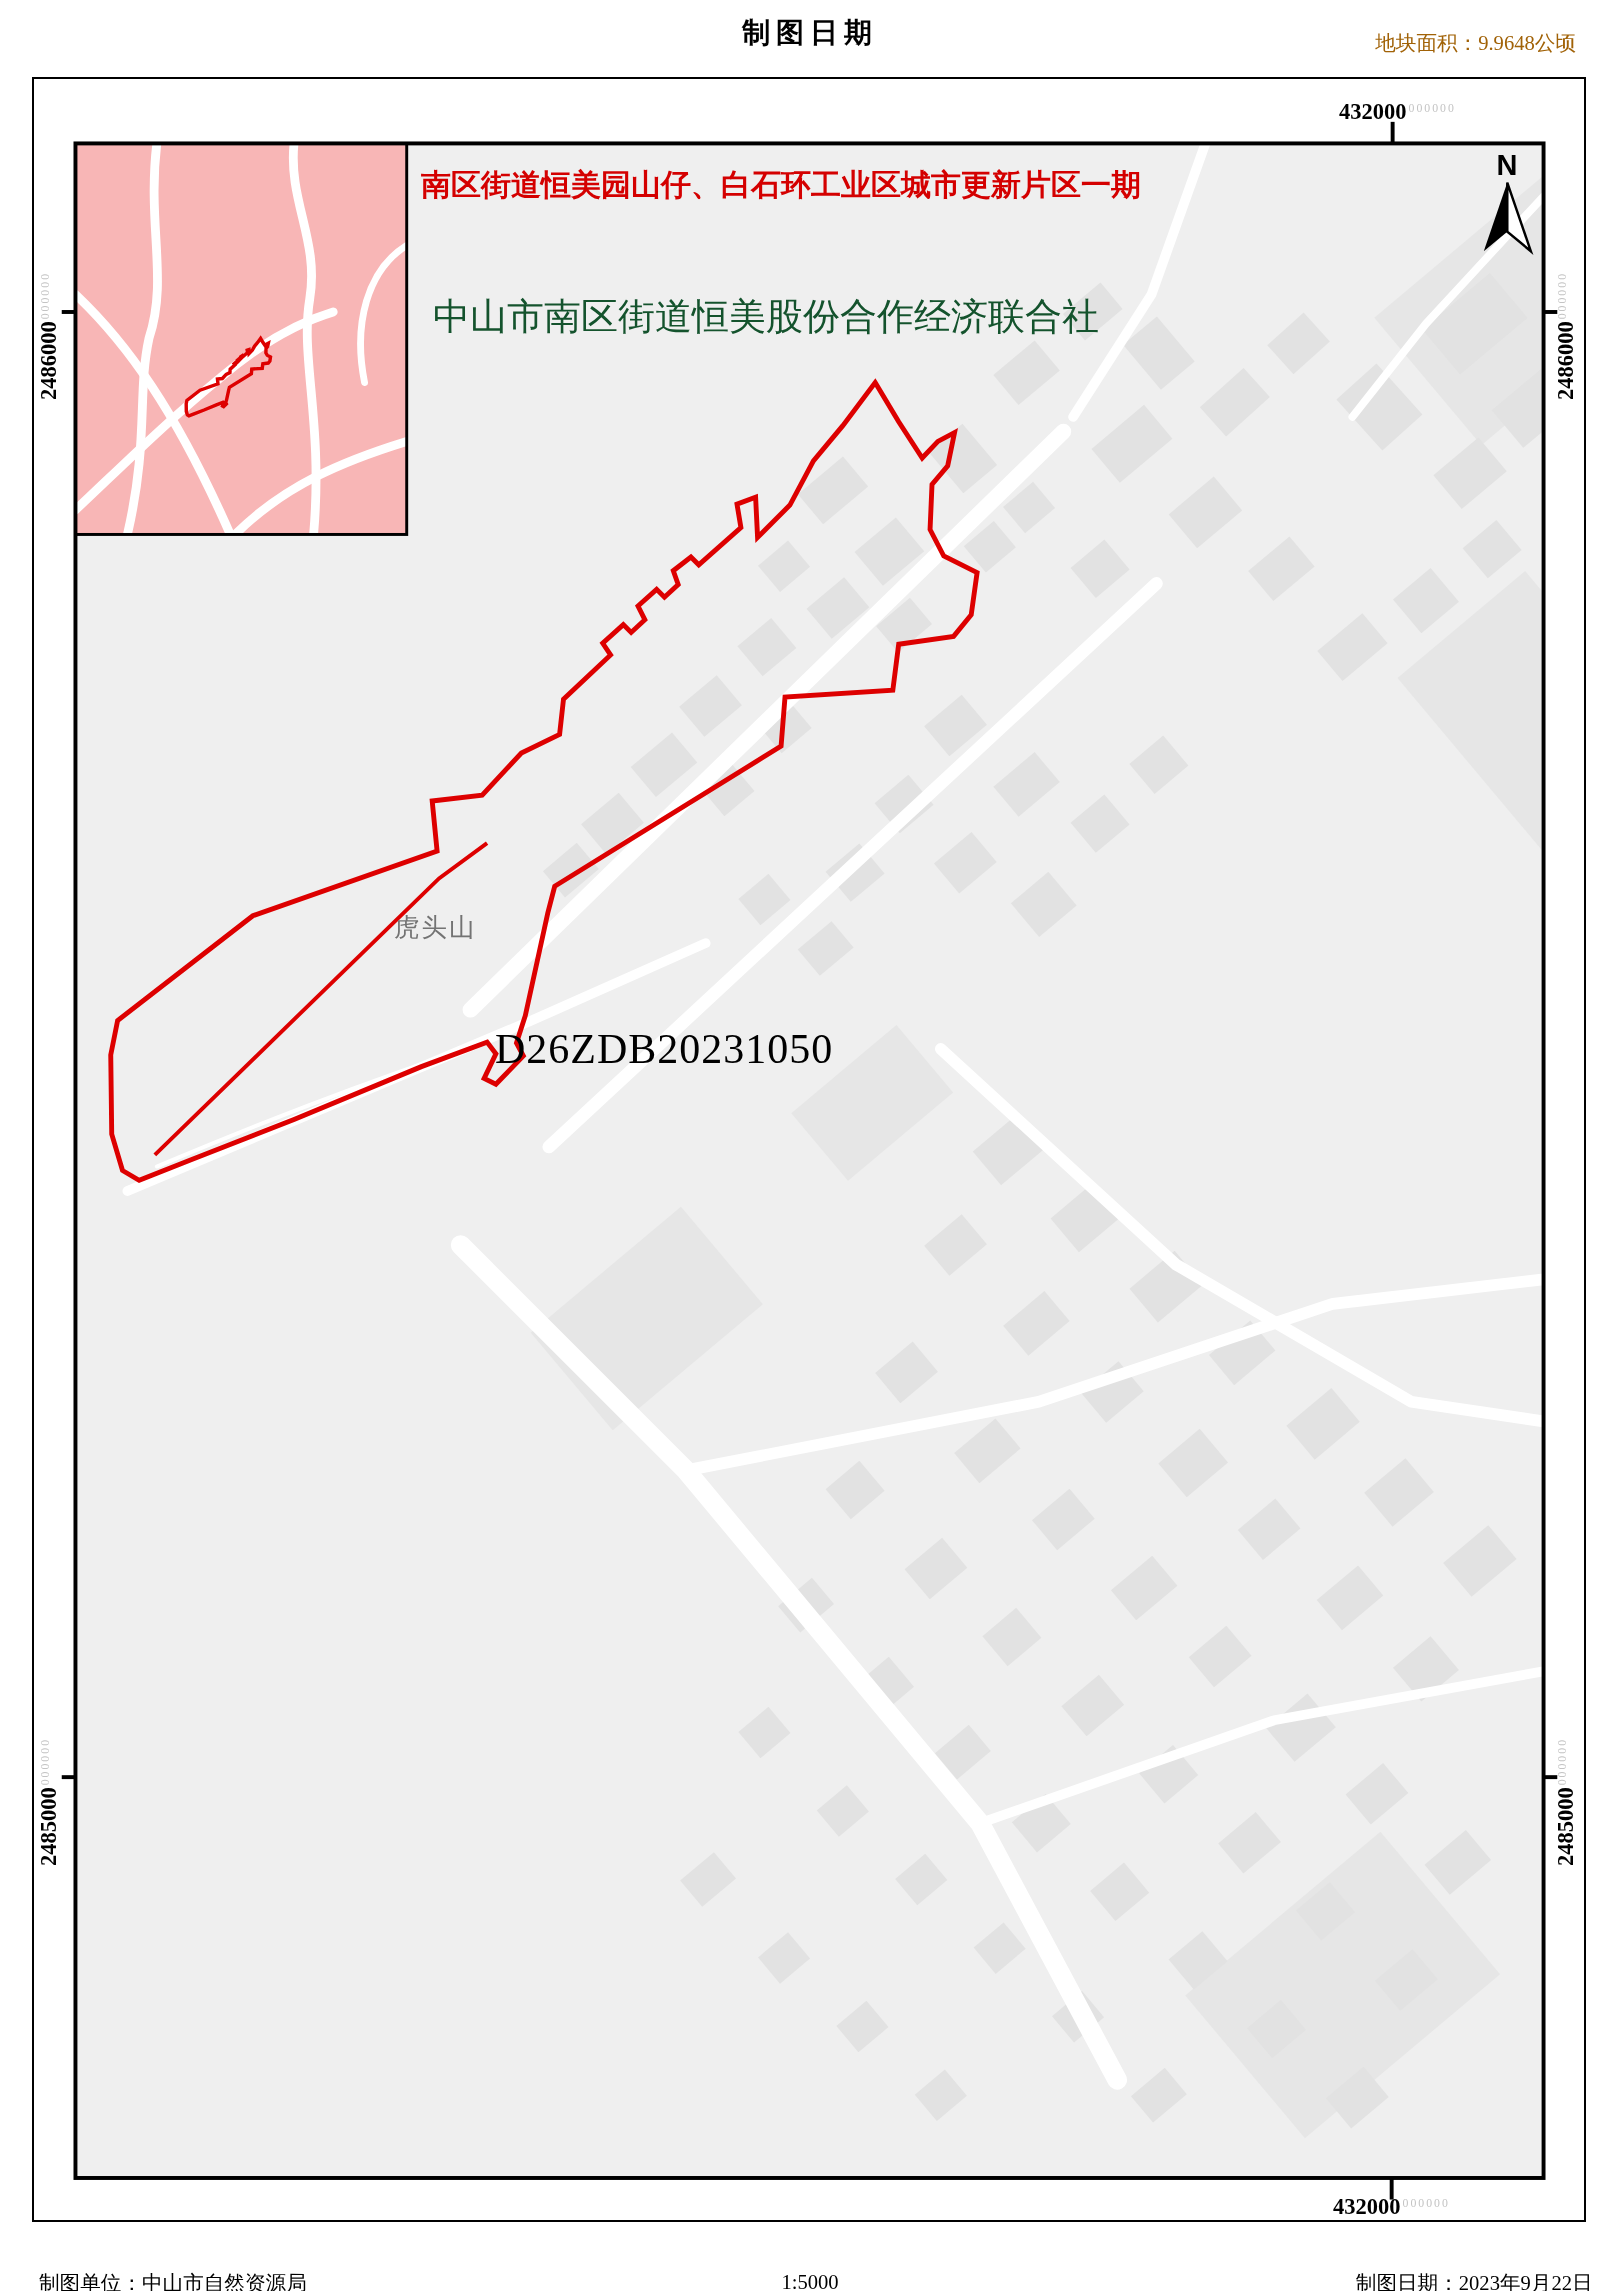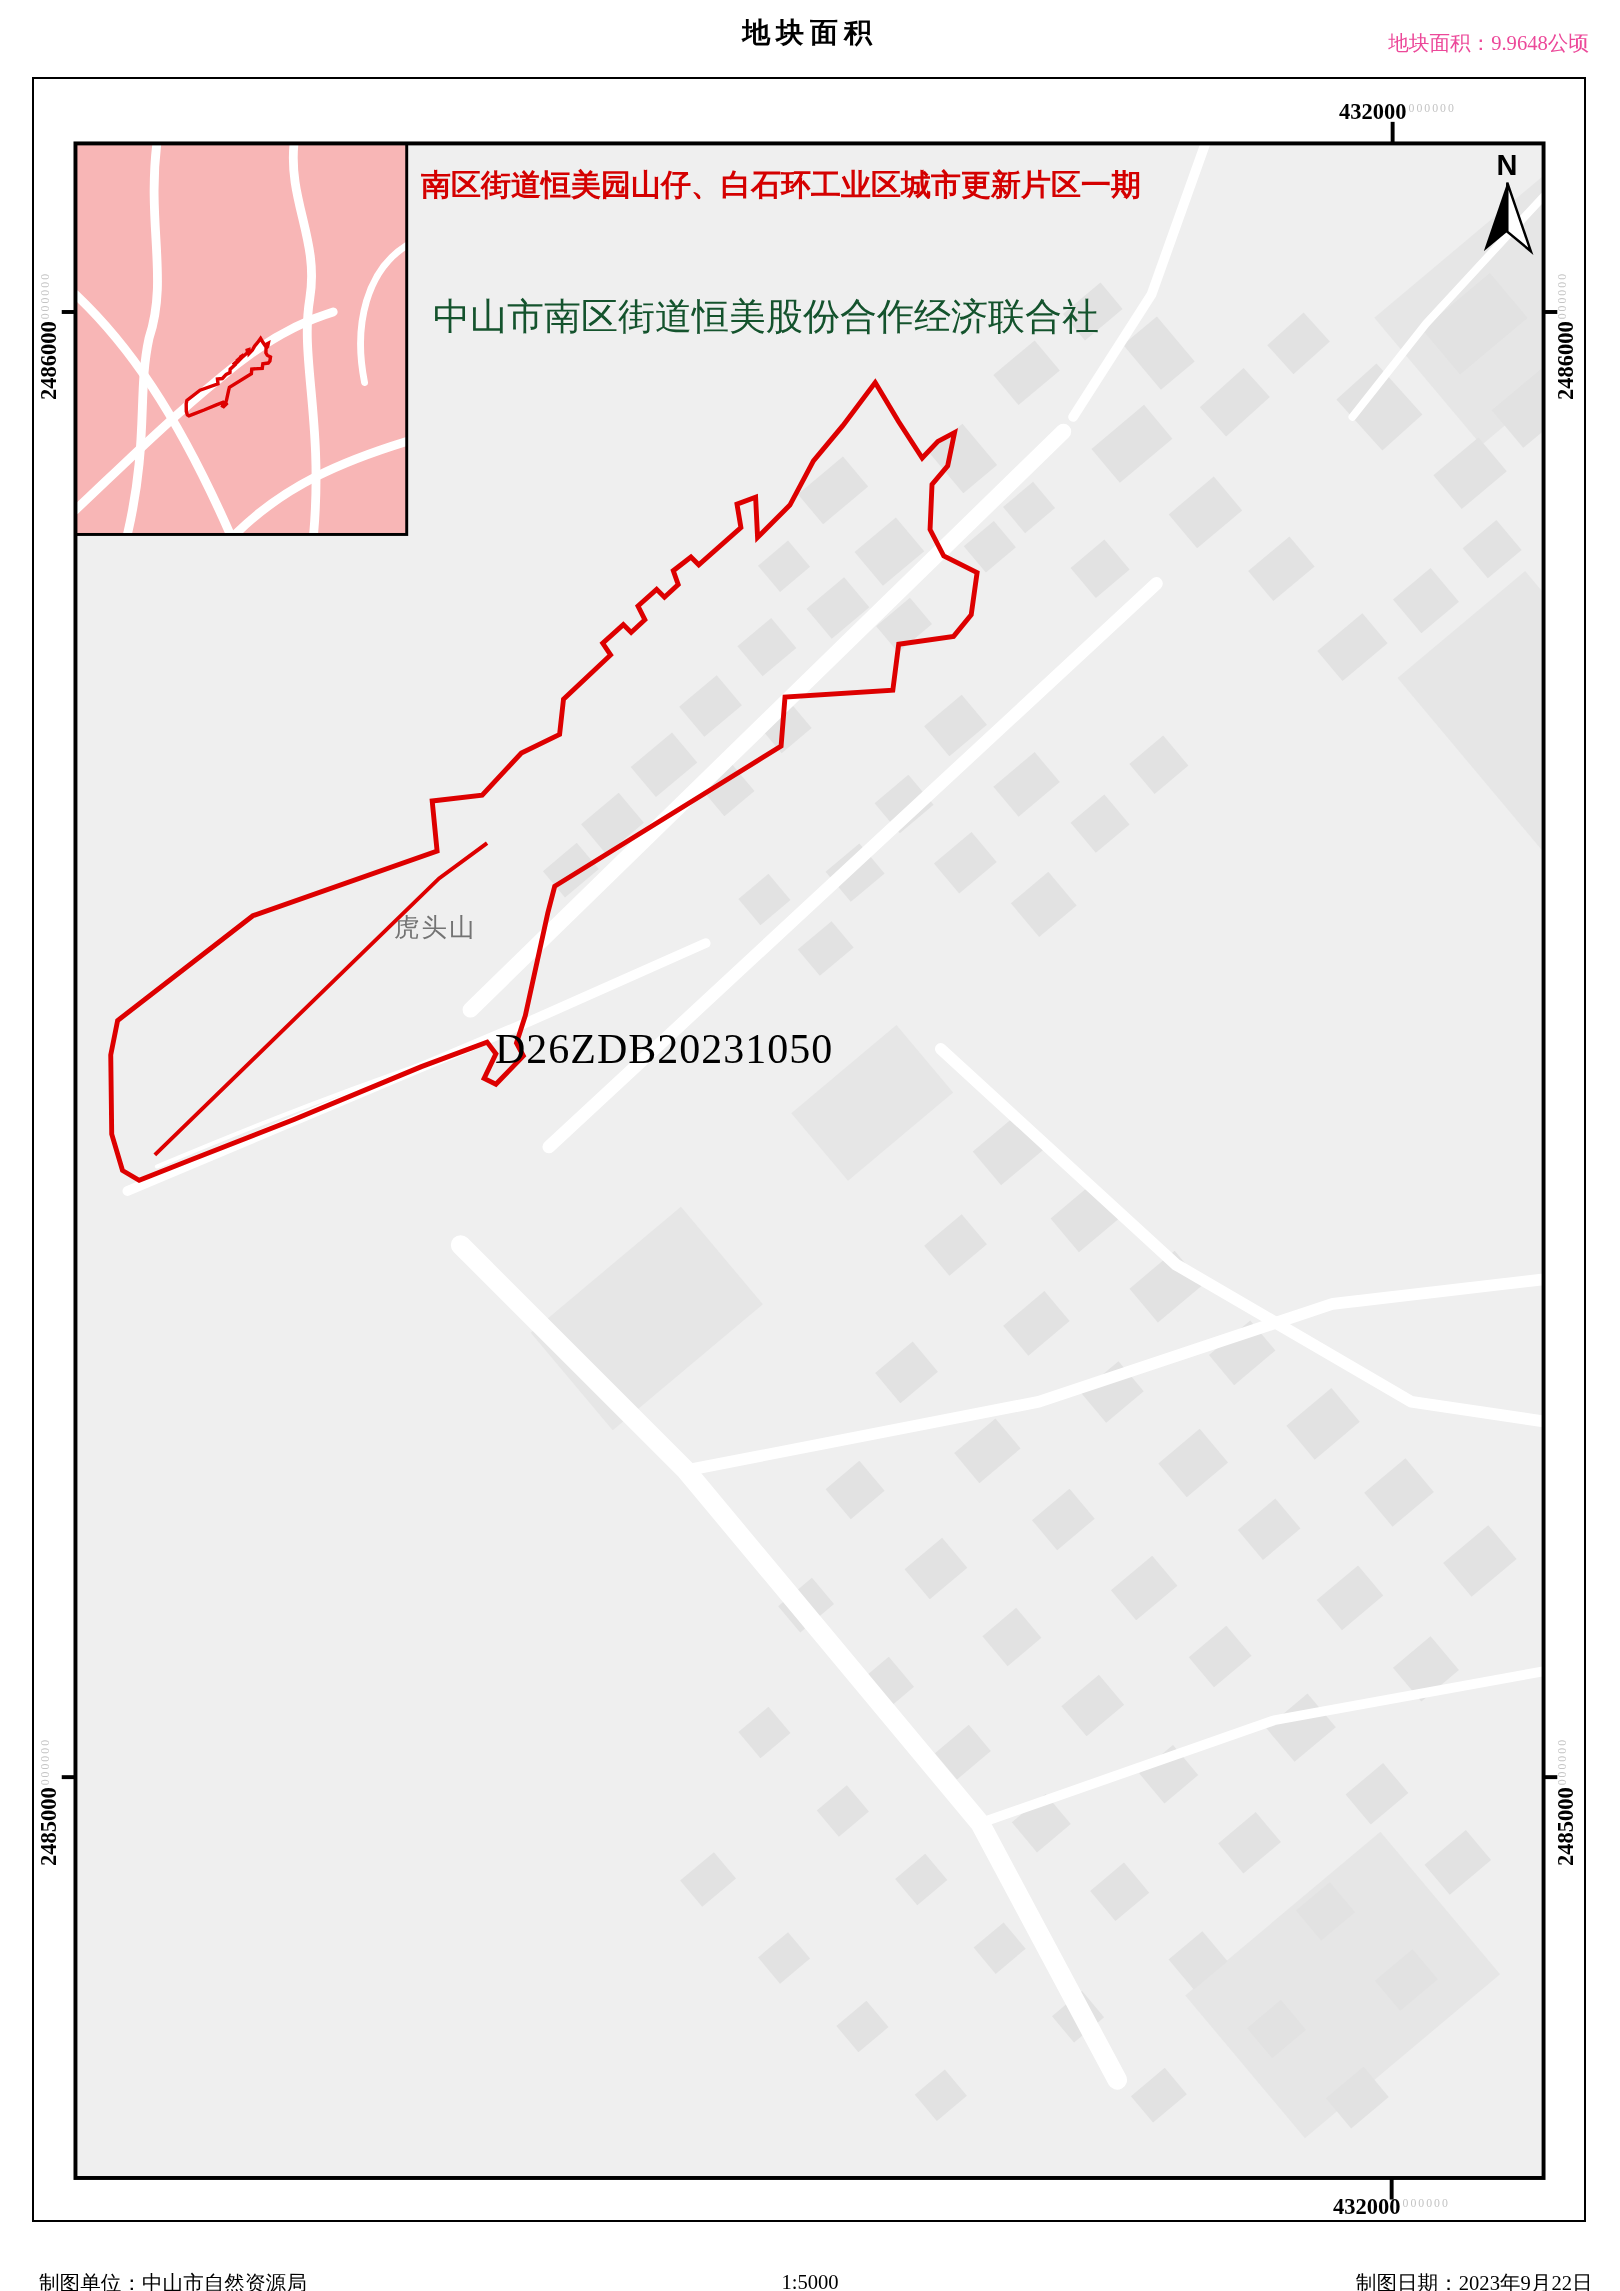--- a/index.html
+++ b/index.html
@@ -1,20 +1,20 @@
 <!DOCTYPE html>
 <html><head>
 <meta charset="utf-8">
 <style>
   html,body{margin:0;padding:0;background:#ffffff;}
   #page{position:relative;width:1620px;height:2292px;background:#ffffff;overflow:hidden;
         font-family:"Liberation Serif","DejaVu Serif",serif;}
   .abs{position:absolute;}
   #sheet-title{left:0;right:0;top:13.7px;text-align:center;font-size:28px;font-weight:bold;color:#000;letter-spacing:5.9px;}
-  #area-label{right:31px;top:29px;font-size:20.6px;color:#ec4899;}
+  #area-label{right:44px;top:29px;font-size:20.6px;color:#a16207;}
   #outer-border{left:32px;top:77px;width:1554px;height:2145px;border:2px solid #000;box-sizing:border-box;}
   #map-svg{left:0;top:0;}
   .proj-red{color:#d40000;font-weight:bold;font-size:30px;line-height:1;white-space:nowrap;}
   #proj-line1{left:421px;top:170px;}
   #proj-line2{left:427px;top:231px;}
   #org-line{left:433px;top:292px;font-size:37px;color:#14532d;white-space:nowrap;}
   #parcel-code{left:495px;top:1025px;font-size:42px;color:#000;letter-spacing:1px;}
   #place-label{left:394px;top:910px;font-size:25.5px;color:#737373;letter-spacing:2px;}
   #north-label{left:1507px;top:165px;transform:translate(-50%,-50%);font-family:"Liberation Sans",sans-serif;
                font-size:29px;font-weight:bold;color:#000;}
@@ -30,21 +30,21 @@
   .footer{font-size:20.6px;color:#000;white-space:nowrap;margin-top:40px;}
   #footer-agency{left:39px;top:2229px;}
   #footer-scale{left:810px;top:2231px;transform:translateX(-50%);text-align:center;}
   #footer-date{right:27.4px;top:2229px;}
 </style>
 </head>
 <body>
 
 <div id="page">
 
-  <div class="abs" id="sheet-title">地块面积</div>
+  <div class="abs" id="sheet-title">制图日期</div>
   <div class="abs" id="area-label">地块面积：9.9648公顷</div>
 
   <div class="abs" id="outer-border"></div>
 
   <svg class="abs" id="map-svg" width="1620" height="2292" viewBox="0 0 1653 2338">
       <defs>
         <clipPath id="frameClip">
           <rect x="77" y="146" width="1498" height="2076"></rect>
         </clipPath>
         <clipPath id="insetClip">

